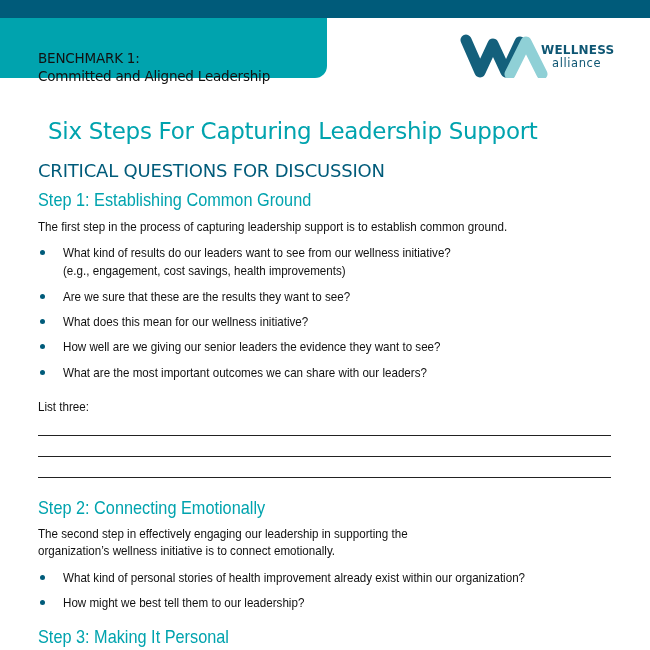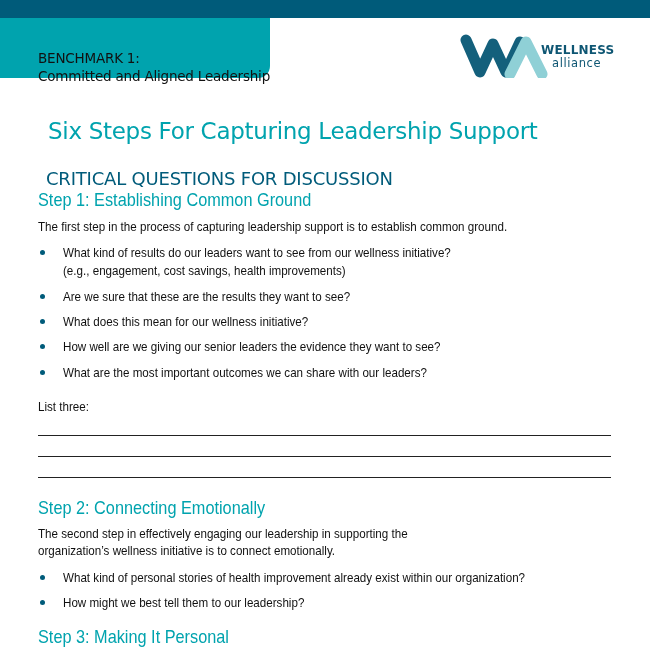--- a/index.html
+++ b/index.html
@@ -4,21 +4,21 @@
   <style>
     html, body { margin: 0; padding: 0; }
     body {
       width: 650px; height: 650px; overflow: hidden; position: relative;
       background: #ffffff;
       font-family: "Liberation Sans", sans-serif;
       color: #1a1a1a;
     }
     .top-band { position: absolute; left: 0; top: 0; width: 650px; height: 18px; background: #005b7a; }
     .tab {
-      position: absolute; left: 0; top: 18px; width: 270px; height: 60px;
+      position: absolute; left: 0; top: 18px; width: 327px; height: 60px;
       background: #00a3ae; border-bottom-right-radius: 12px;
     }
     .tab-text {
       position: absolute; left: 38px; top: 31px;
       font-family: "DejaVu Sans", sans-serif; font-size: 13.5px; line-height: 18px; color: #111;
       letter-spacing: -0.2px;
     }
     .logo { position: absolute; left: 460px; top: 34px; width: 160px; height: 44px; }
     .logo-word1 {
       position: absolute; left: 81px; top: 9px;
@@ -27,21 +27,21 @@
     .logo-word2 {
       position: absolute; left: 92px; top: 22px;
       font-family: "DejaVu Sans", sans-serif; font-size: 11.5px; color: #0e5673; letter-spacing: 0.6px;
     }
     .page-title {
       position: absolute; left: 38px; top: 108px; margin: 10px;
       font-family: "DejaVu Sans", sans-serif; font-weight: normal; font-size: 23px; color: #00a3ae;
       letter-spacing: -0.3px;
     }
     .section-title {
-      position: absolute; left: 38px; top: 160px; margin: 8px;
+      position: absolute; left: 38px; top: 160px; margin: 0;
       font-family: "DejaVu Sans", sans-serif; font-weight: normal; font-size: 18px; color: #005b7a;
       letter-spacing: -0.2px;
     }
     .step-title {
       position: absolute; left: 38px; margin: 0;
       font-family: "Liberation Sans", sans-serif; font-weight: normal; font-size: 18.5px; color: #00a3ae;
       transform: scaleX(0.88); transform-origin: left top; white-space: nowrap;
     }
     .body-text {
       position: absolute; left: 38px; margin: 0;

